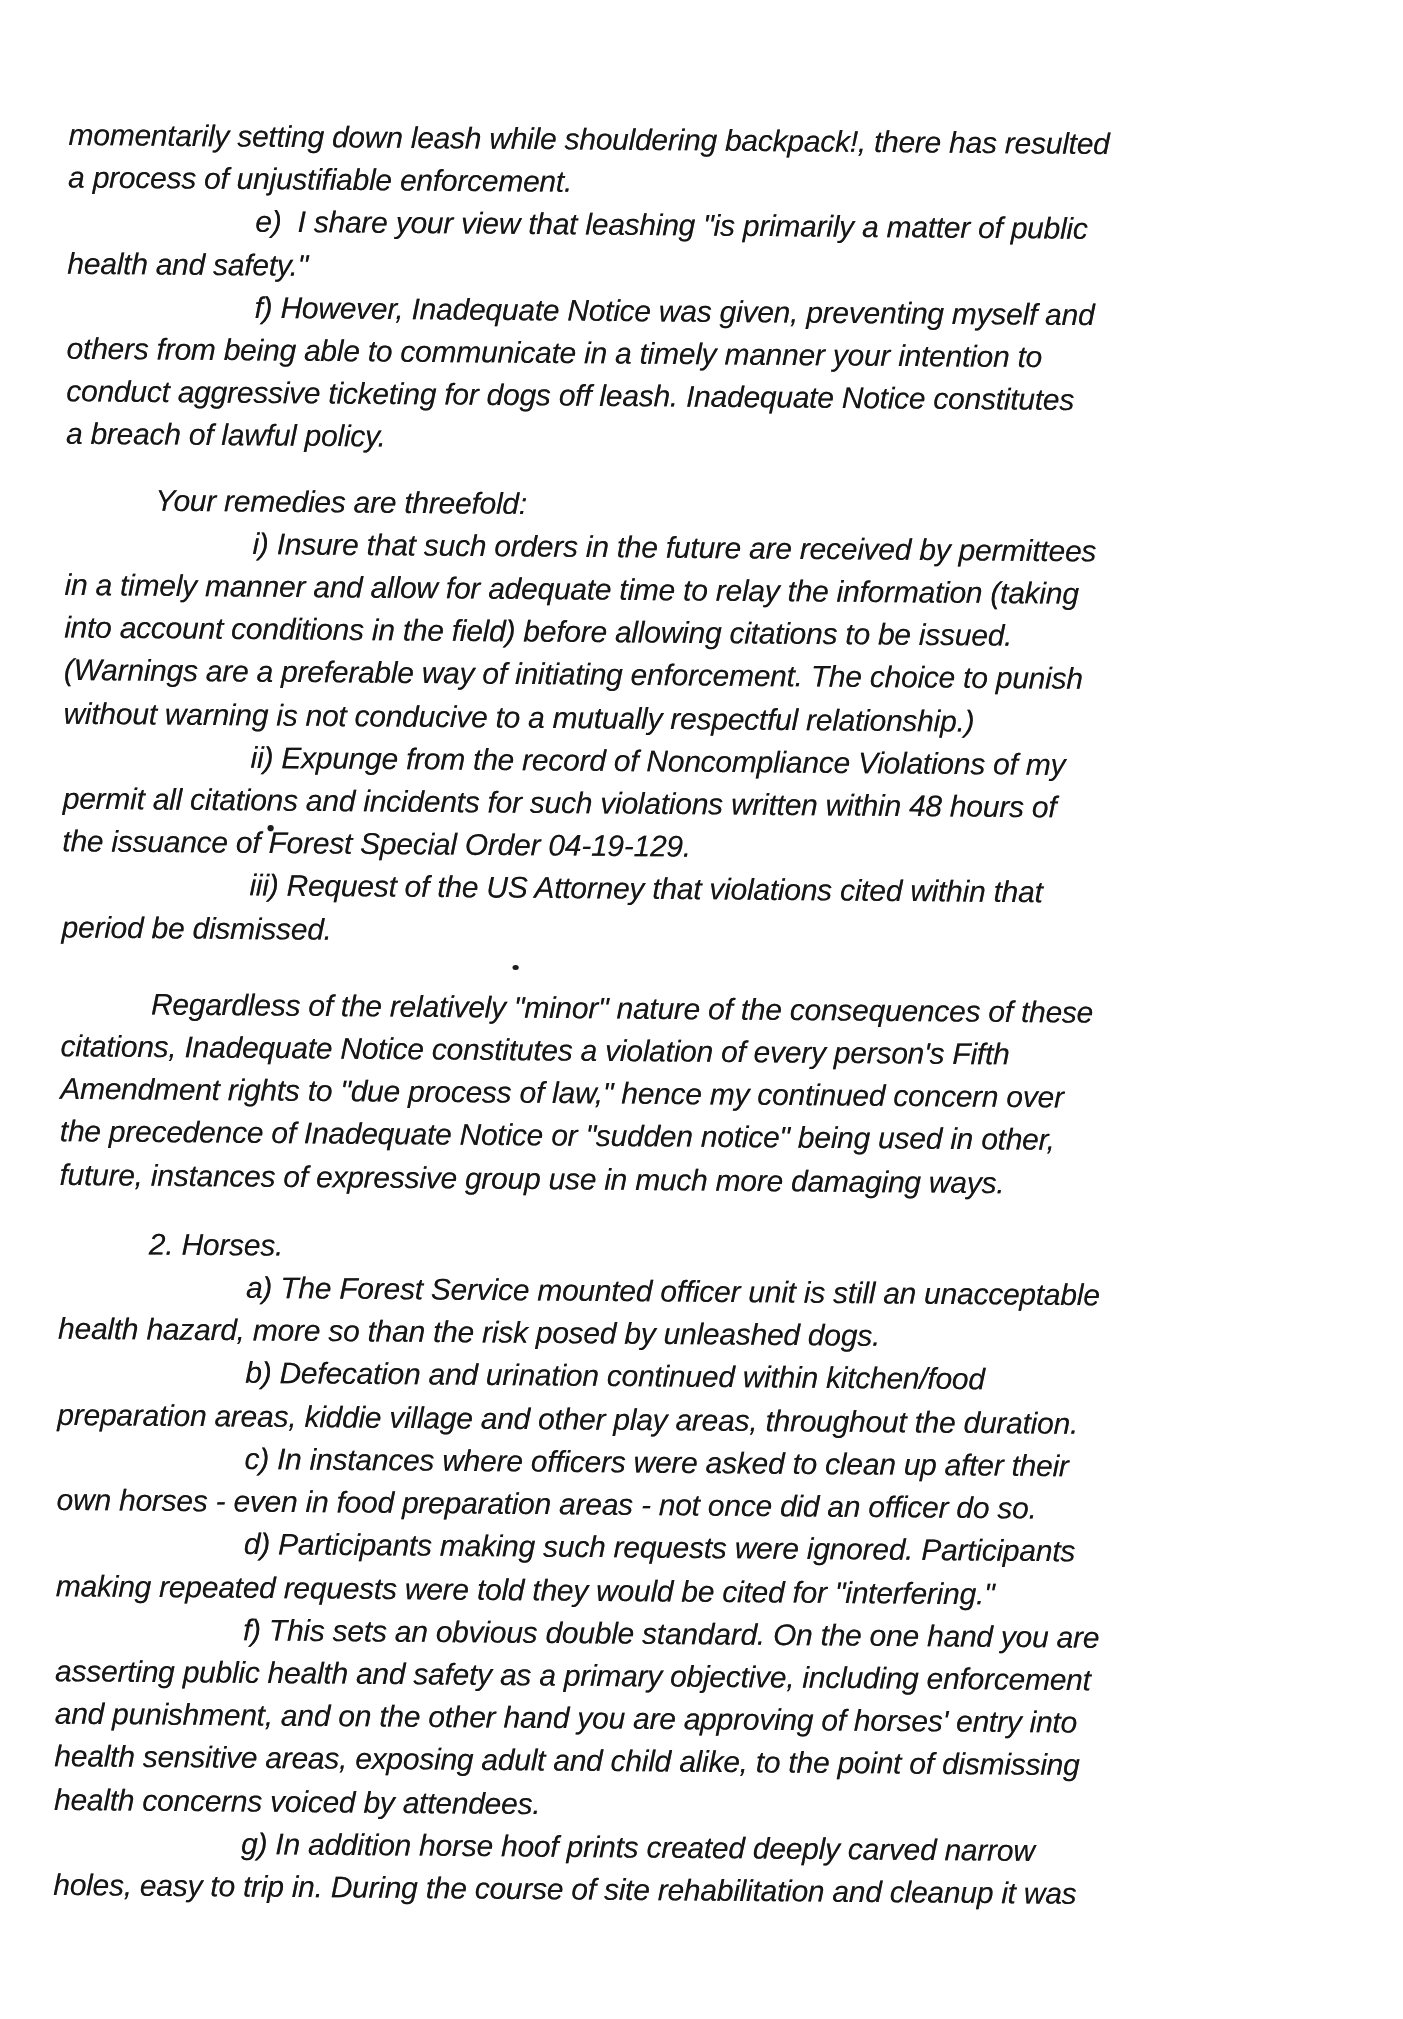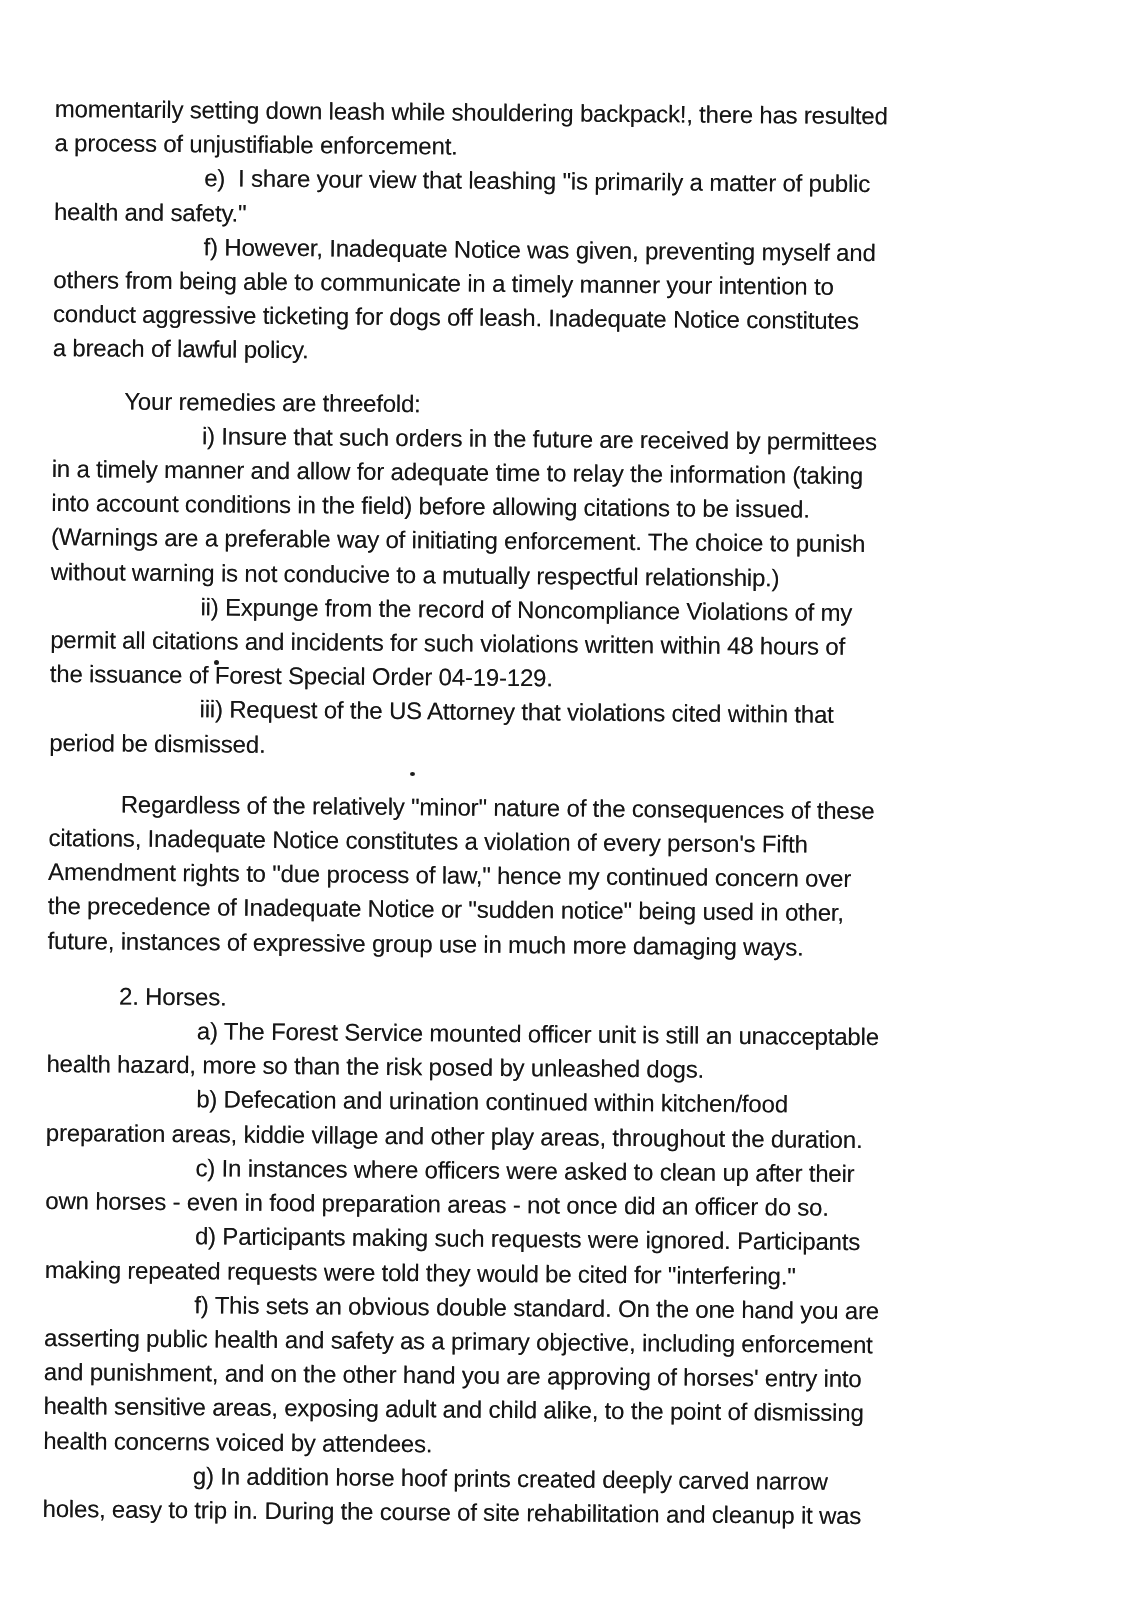--- a/index.html
+++ b/index.html
@@ -3,20 +3,21 @@
 <meta charset="utf-8">
 <style>
   html, body { margin: 0; padding: 0; background: #ffffff; }
   .page {
     position: relative;
     width: 1122px;
     height: 1615px;
     background: #ffffff;
     overflow: hidden;
     font-family: "Liberation Sans", sans-serif;
+    font-style: italic;
   }
   .doc {
     position: absolute;
     left: 55px;
     top: 92px;
     width: 985px;
     transform: rotate(0.5deg);
     transform-origin: 0 0;
     color: #161616;
     font-size: 24px;

